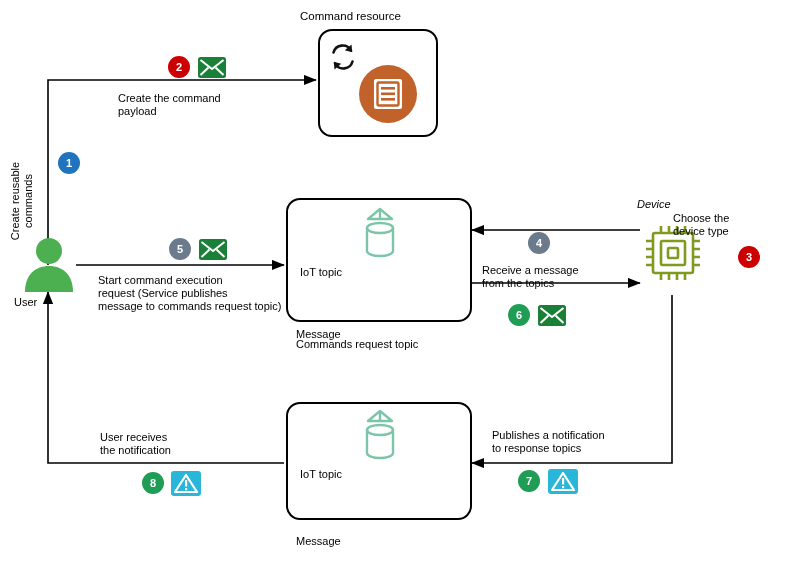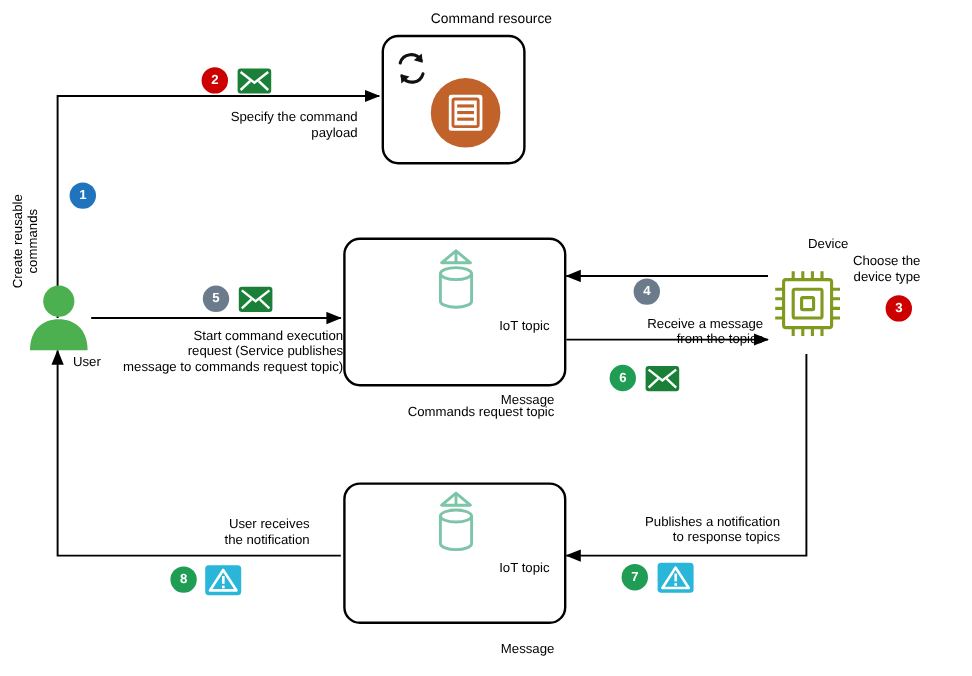--- a/index.html
+++ b/index.html
@@ -24,21 +24,21 @@
     left: 0; top: 0;
     width: 810px;
     height: 563px;
     pointer-events: none;
   }
   .lbl {
     position: absolute;
     font-size: 11px;
     line-height: 13px;
     color: #000;
-    text-align: right;
+    text-align: left;
     white-space: pre-line;
   }
   .box {
     position: absolute;
     border: 2px solid #000;
     border-radius: 14px;
     background: #fff;
     box-sizing: border-box;
   }
   .badge {
@@ -145,21 +145,21 @@
   <div class="lbl" style="left:296px; top:535px; width:166px;">Message</div>
 
   <div class="abs" style="left:22px; top:236px; width:54px; height:56px;">
     <svg width="54" height="56" viewBox="0 0 54 56">
       <circle cx="27" cy="15" r="13" fill="#4caf50"></circle>
       <path d="M3,56 C3,38 14,30 27,30 C40,30 51,38 51,56 z" fill="#4caf50"></path>
     </svg>
   </div>
   <div class="lbl" style="left:14px; top:296px; width:70px;">User</div>
 
-  <div class="lbl" style="left:637px; top:198px; width:70px;">Device</div>
+  <div class="lbl" style="left:637px; top:198px; width:70px;font-style:italic;">Device</div>
   <div class="abs" style="left:642px; top:218px; width:62px; height:70px;">
     <svg width="62" height="70" viewBox="0 0 62 70">
       <g stroke="#7f9a1e" stroke-width="2.6" fill="none">
         <rect x="11" y="15" width="40" height="40" rx="2"></rect>
         <rect x="19" y="23" width="24" height="24" rx="1.5"></rect>
         <rect x="26" y="30" width="10" height="10" rx="1"></rect>
         <path d="M19,8 L19,15 M27,8 L27,15 M35,8 L35,15 M43,8 L43,15"></path>
         <path d="M19,55 L19,62 M27,55 L27,62 M35,55 L35,62 M43,55 L43,62"></path>
         <path d="M4,23 L11,23 M4,31 L11,31 M4,39 L11,39 M4,47 L11,47"></path>
         <path d="M51,23 L58,23 M51,31 L58,31 M51,39 L58,39 M51,47 L58,47"></path>
@@ -172,21 +172,21 @@
   <div class="badge" style="left:58px; top:152px; background:#1f74bd;">1</div>
 
   <div class="badge" style="left:168px; top:56px; background:#cc0000;">2</div>
   <div class="env" style="left:197px; top:56px;">
     <svg width="30" height="23" viewBox="0 0 30 23">
       <rect x="1" y="1" width="28" height="21" rx="2.5" fill="#1a7f37"></rect>
       <path d="M3.5,4 L15,13 L26.5,4" fill="none" stroke="#ffffff" stroke-width="2"></path>
       <path d="M3.5,19 L11.5,11.5 M26.5,19 L18.5,11.5" fill="none" stroke="#ffffff" stroke-width="2"></path>
     </svg>
   </div>
-  <div class="lbl" style="left:118px; top:92px; width:180px;">Specify the command
+  <div class="lbl" style="left:118px; top:92px; width:180px;">Create the command
 payload</div>
 
   <div class="lbl" style="left:673px; top:212px; width:94px;">Choose the
 device type</div>
   <div class="badge" style="left:738px; top:246px; background:#cc0000;">3</div>
 
   <div class="badge" style="left:528px; top:232px; background:#6b7b8c;">4</div>
 
   <div class="badge" style="left:169px; top:238px; background:#6b7b8c;">5</div>
   <div class="env" style="left:198px; top:238px;">

